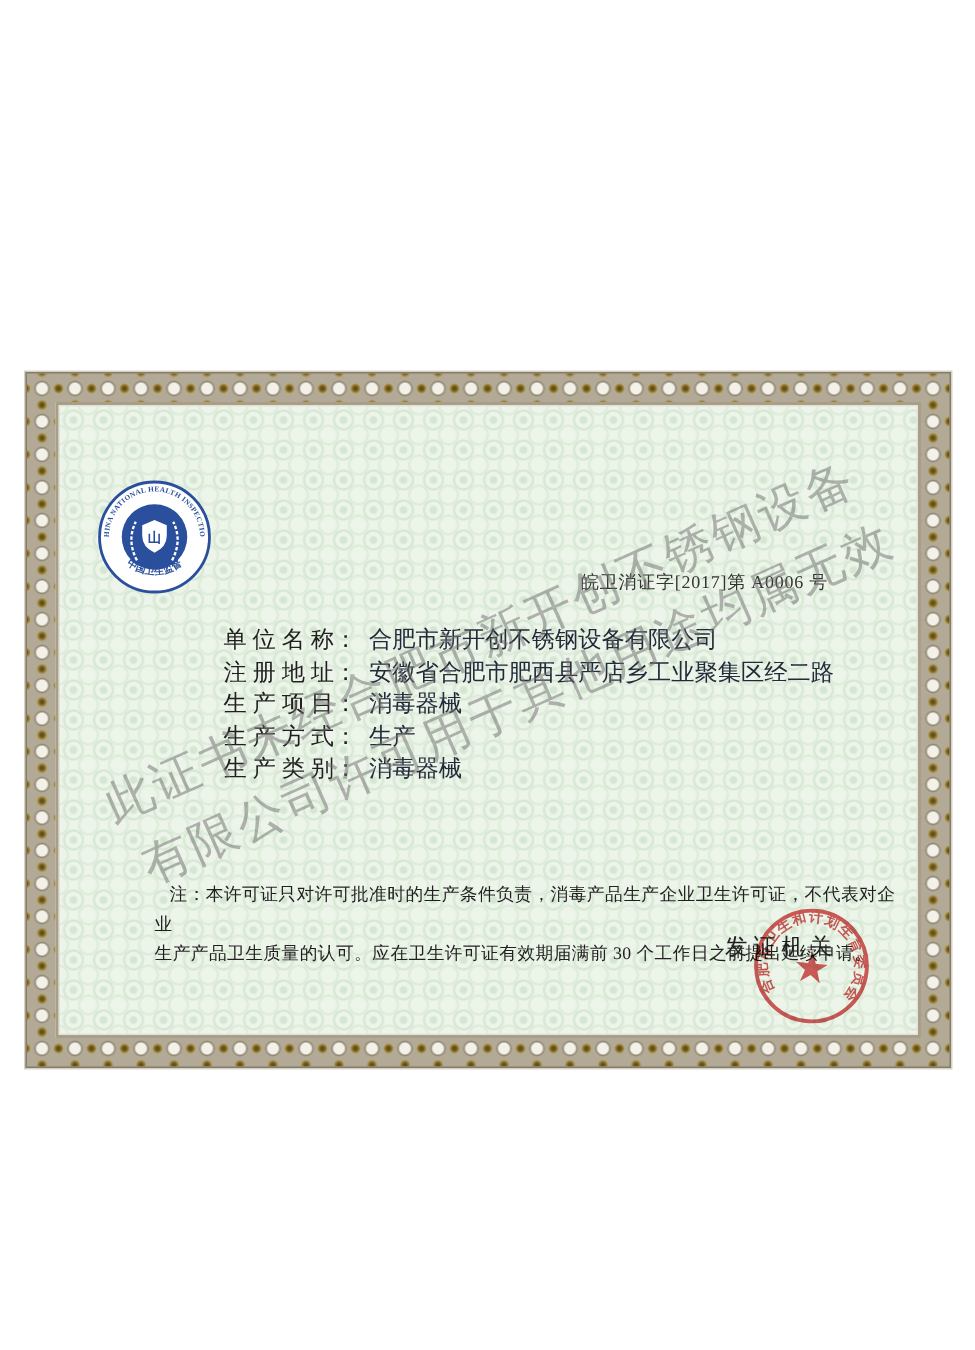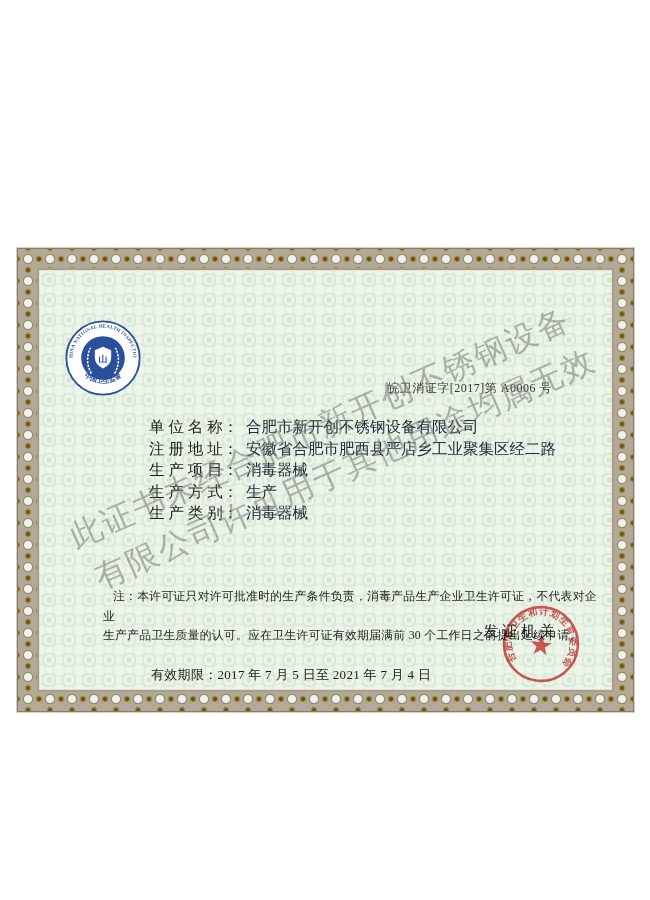--- a/index.html
+++ b/index.html
@@ -95,21 +95,20 @@
         <span class="flabel">生 产 类 别：</span><span class="fvalue">消毒器械</span>
       </div>
     </div>
 
     <div class="note">
       <div class="l1">注：本许可证只对许可批准时的生产条件负责，消毒产品生产企业卫生许可证，不代表对企业</div>
       <div class="l2">生产产品卫生质量的认可。应在卫生许可证有效期届满前 30 个工作日之前提出延续申请。</div>
     </div>
 
     <div class="issuer">发 证 机 关</div>
-    <div class="validity">有效期限：2017 年 7 月 5 日至 2021 年 7 月 4 日</div>
 
     <svg class="seal" viewBox="0 0 100 100">
       <defs>
         <path id="sealArc" d="M24.5,75.5 A36,36 0 1 1 75.5,75.5"></path>
       </defs>
       <circle cx="50" cy="50" r="45" fill="none" stroke="#d24040" stroke-width="3.2"></circle>
       <text font-size="11.5" font-weight="bold" fill="#d24040" letter-spacing="1">
         <textPath href="#sealArc" startOffset="50%" text-anchor="middle">合肥市卫生和计划生育委员会</textPath>
       </text>
       <text x="50" y="63" font-size="34" fill="#d24040" text-anchor="middle">★</text>

